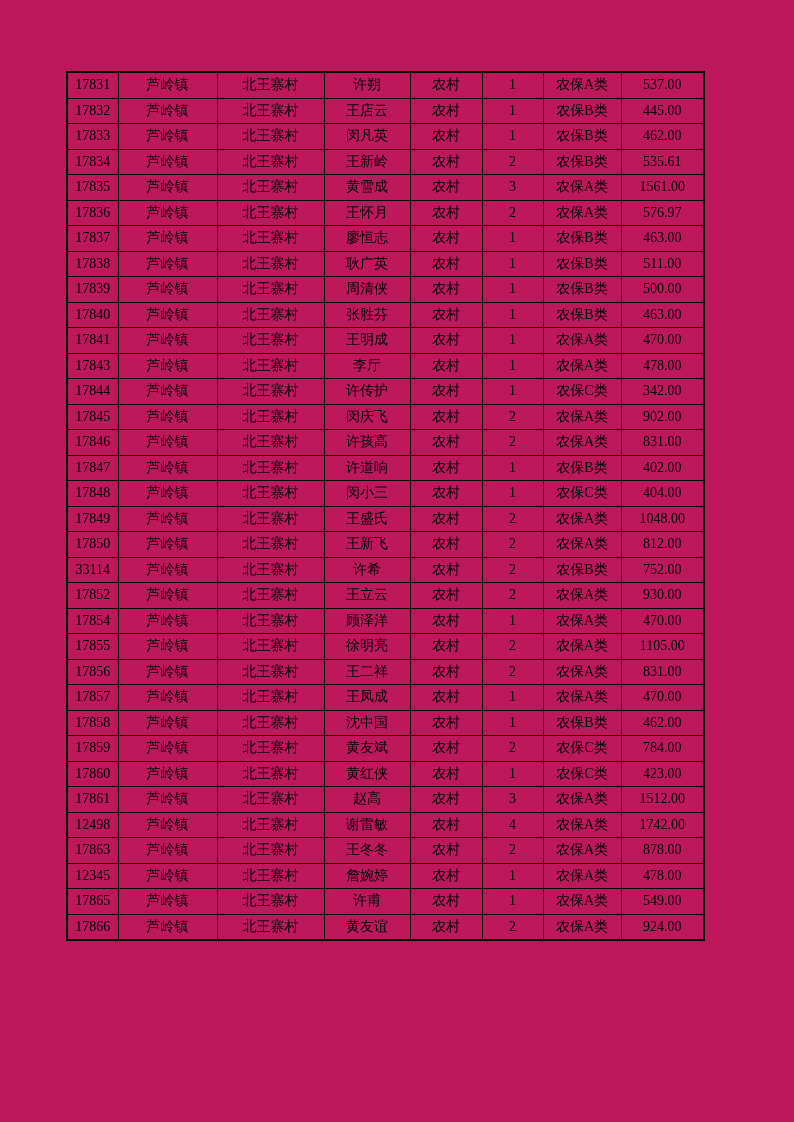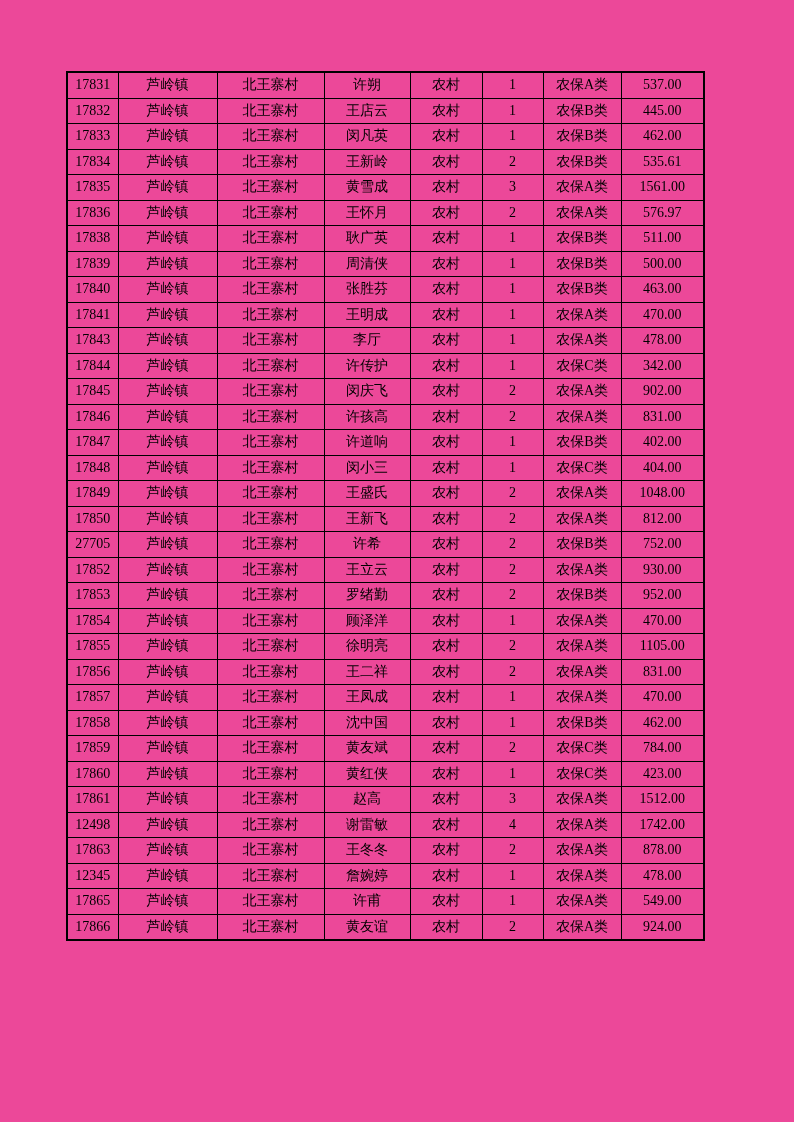--- a/index.html
+++ b/index.html
@@ -4,21 +4,21 @@
 <style>
   html, body {
     margin: 0;
     padding: 0;
     background: #ffffff;
   }
   .page {
     position: relative;
     width: 794px;
     height: 1122px;
-    background: #ec4899;
+    background: #be185d;
     font-family: "Liberation Serif", "DejaVu Serif", serif;
     color: #000000;
     overflow: hidden;
   }
   table.data-table {
     position: absolute;
     left: 66px;
     top: 71px;
     width: 637px;
     border-collapse: collapse;
@@ -116,20 +116,30 @@
           <td>17836</td>
           <td>芦岭镇</td>
           <td>北王寨村</td>
           <td>王怀月</td>
           <td>农村</td>
           <td>2</td>
           <td>农保A类</td>
           <td>576.97</td>
         </tr>
         <tr>
+          <td>17837</td>
+          <td>芦岭镇</td>
+          <td>北王寨村</td>
+          <td>廖恒志</td>
+          <td>农村</td>
+          <td>1</td>
+          <td>农保B类</td>
+          <td>463.00</td>
+        </tr>
+        <tr>
           <td>17838</td>
           <td>芦岭镇</td>
           <td>北王寨村</td>
           <td>耿广英</td>
           <td>农村</td>
           <td>1</td>
           <td>农保B类</td>
           <td>511.00</td>
         </tr>
         <tr>
@@ -236,48 +246,38 @@
           <td>17850</td>
           <td>芦岭镇</td>
           <td>北王寨村</td>
           <td>王新飞</td>
           <td>农村</td>
           <td>2</td>
           <td>农保A类</td>
           <td>812.00</td>
         </tr>
         <tr>
-          <td>27705</td>
+          <td>33114</td>
           <td>芦岭镇</td>
           <td>北王寨村</td>
           <td>许希</td>
           <td>农村</td>
           <td>2</td>
           <td>农保B类</td>
           <td>752.00</td>
         </tr>
         <tr>
           <td>17852</td>
           <td>芦岭镇</td>
           <td>北王寨村</td>
           <td>王立云</td>
           <td>农村</td>
           <td>2</td>
           <td>农保A类</td>
           <td>930.00</td>
-        </tr>
-        <tr>
-          <td>17853</td>
-          <td>芦岭镇</td>
-          <td>北王寨村</td>
-          <td>罗绪勤</td>
-          <td>农村</td>
-          <td>2</td>
-          <td>农保B类</td>
-          <td>952.00</td>
         </tr>
         <tr>
           <td>17854</td>
           <td>芦岭镇</td>
           <td>北王寨村</td>
           <td>顾泽洋</td>
           <td>农村</td>
           <td>1</td>
           <td>农保A类</td>
           <td>470.00</td>

